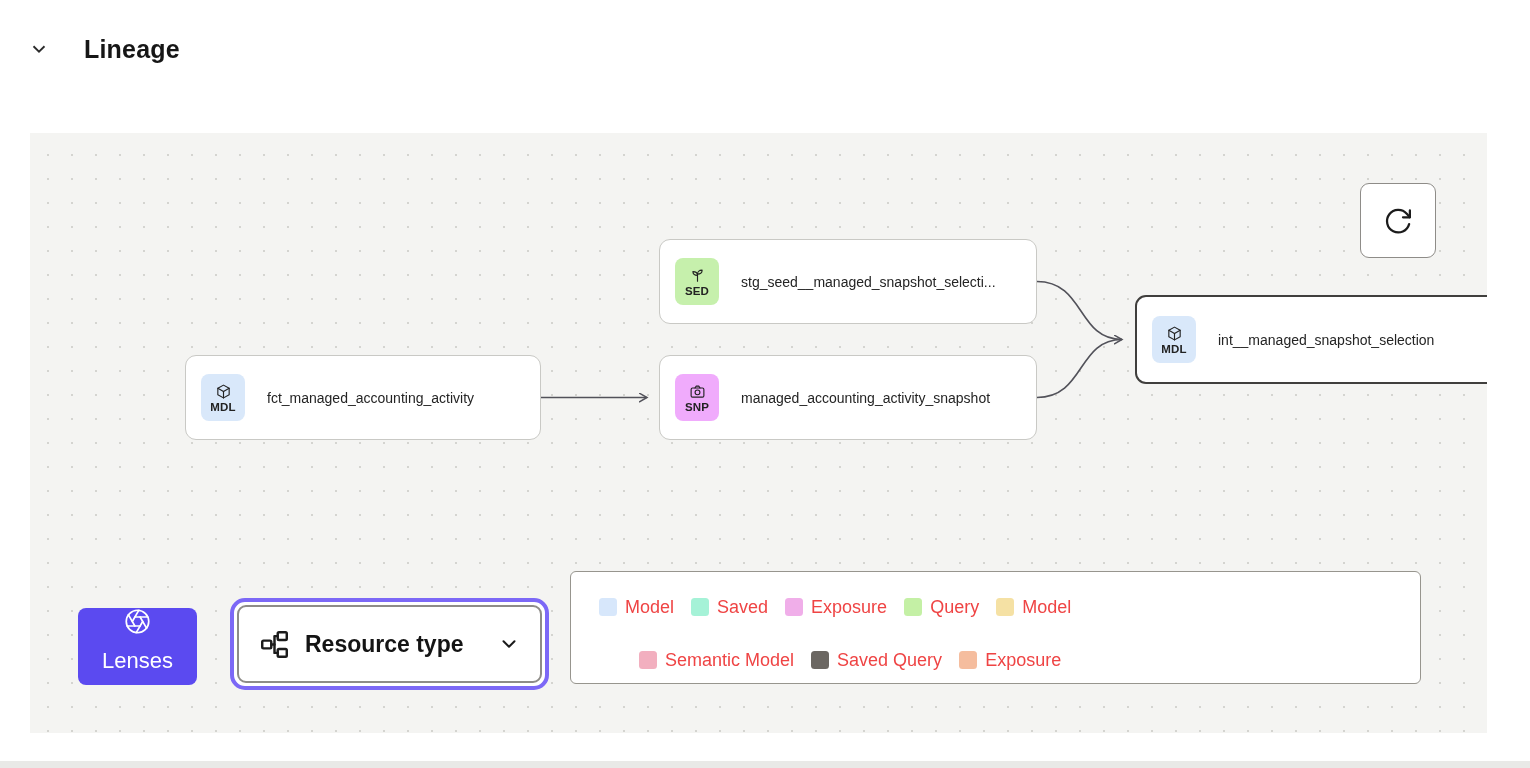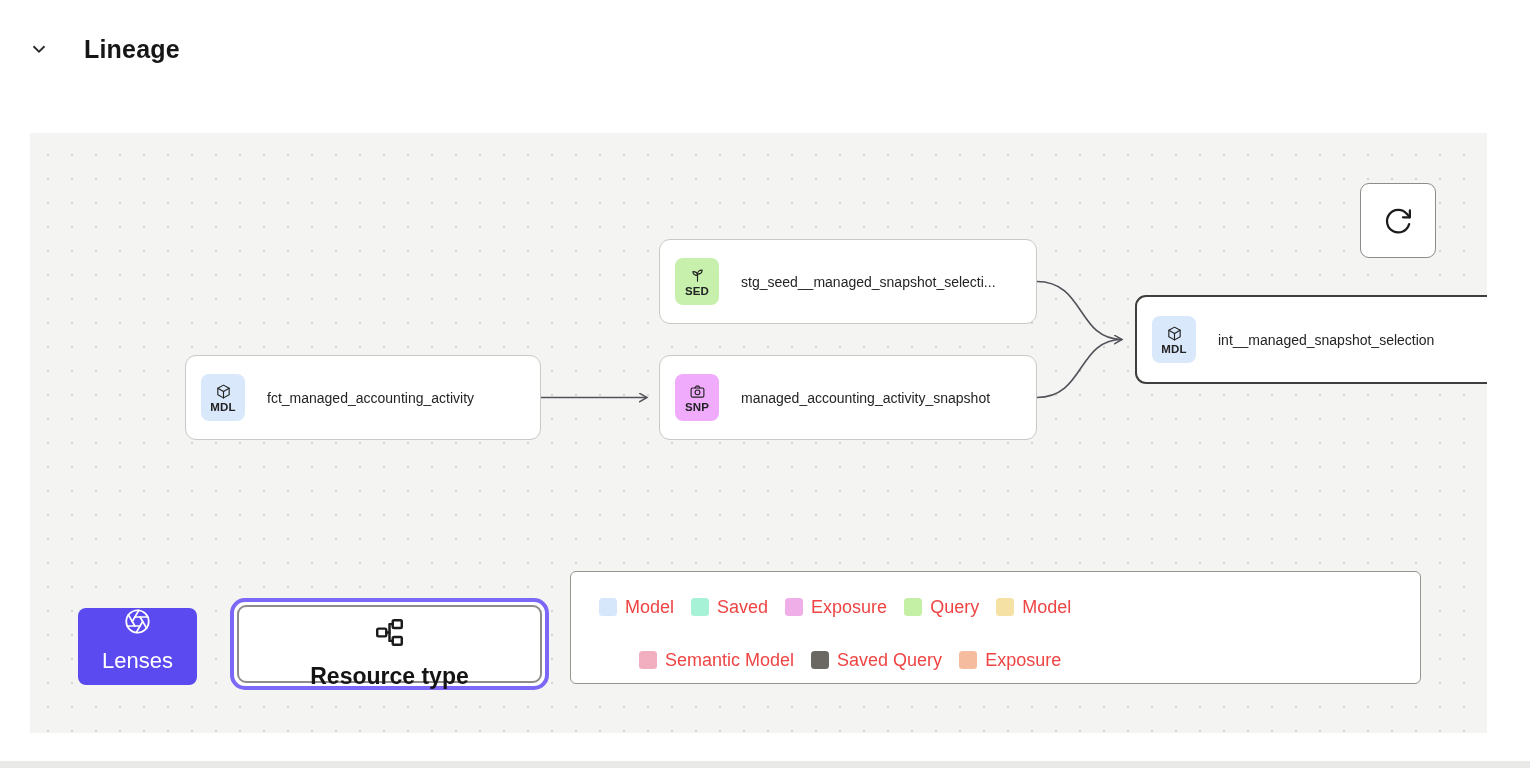--- a/index.html
+++ b/index.html
@@ -47,22 +47,22 @@
   
   .lenses { position:absolute; left:48px; top:475px; height:77px; padding:0 24px;
             display:flex; align-items:center; gap:13px; border:none; border-radius:8px;
             color:#ffffff; font-size:22px; font-weight:500; cursor:pointer;
             font-family:"Liberation Sans", sans-serif;flex-direction:column; }
   .lenses svg { width:27px; height:27px; stroke:#ffffff; fill:none; stroke-width:1.5;
                 stroke-linecap:round; stroke-linejoin:round; }
 
   .dd-outer { position:absolute; left:200px; top:465px; border:4px solid #7c68f6; border-radius:15px;
               padding:3px; background:#ffffff; cursor:pointer; }
-  .dd-inner { display:flex; align-items:center; gap:15px; width:305px; height:78px; padding:10px 20px;
-              border:2px solid #8e8c88; border-radius:9px; background:#ffffff;flex-direction:column; }
+  .dd-inner { display:flex; align-items:center; gap:15px; width:305px; height:78px; padding:4px 20px;
+              border:2px solid #8e8c88; border-radius:9px; background:#ffffff; }
   .dd-inner svg.gicon { width:31px; height:31px; stroke:#1b1b1b; fill:none; stroke-width:1.9;
               stroke-linecap:round; stroke-linejoin:round; flex:0 0 auto; }
   .dd-label { font-size:23px; font-weight:700; color:#141414; white-space:nowrap; }
   .dd-chevron { margin-left:auto; width:22px; height:22px; stroke:#1b1b1b; fill:none;
                 stroke-width:2.2; stroke-linecap:round; stroke-linejoin:round; }
 
   
   .legend { position:absolute; left:540px; top:438px; width:851px; height:113px;
             background:#ffffff; border:1.5px solid #97958e; border-radius:6px;
             padding:15px 20px 0 28px; }

